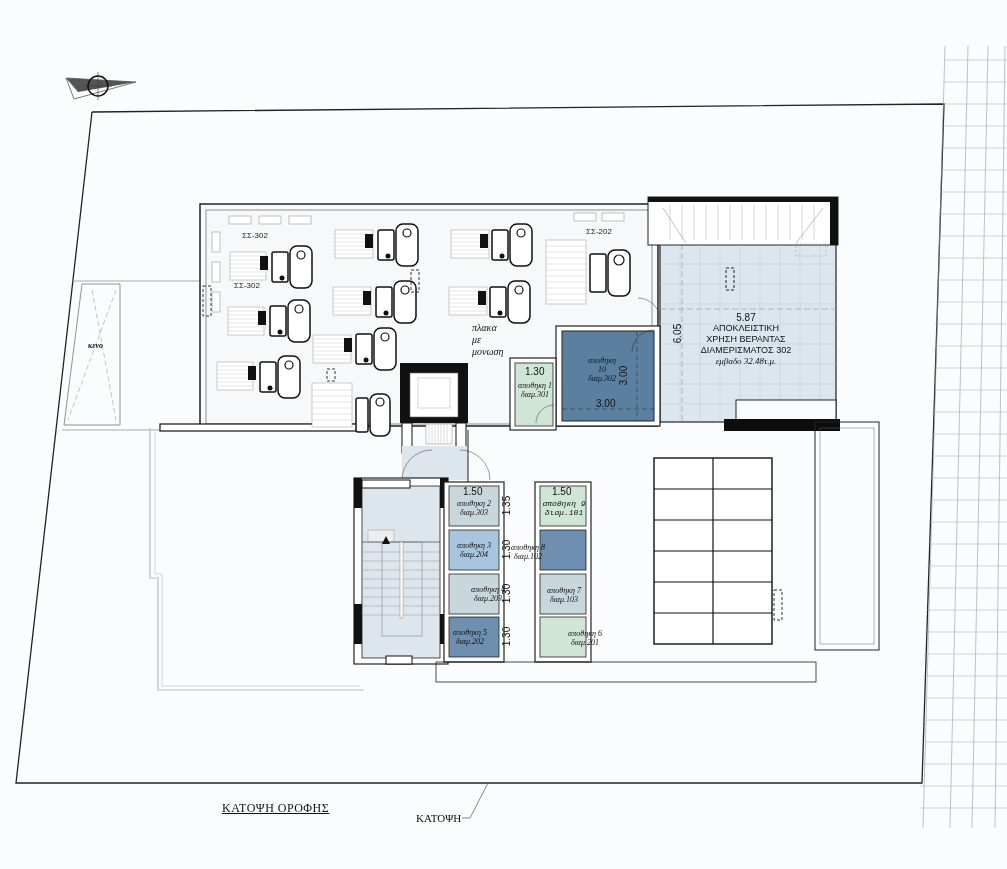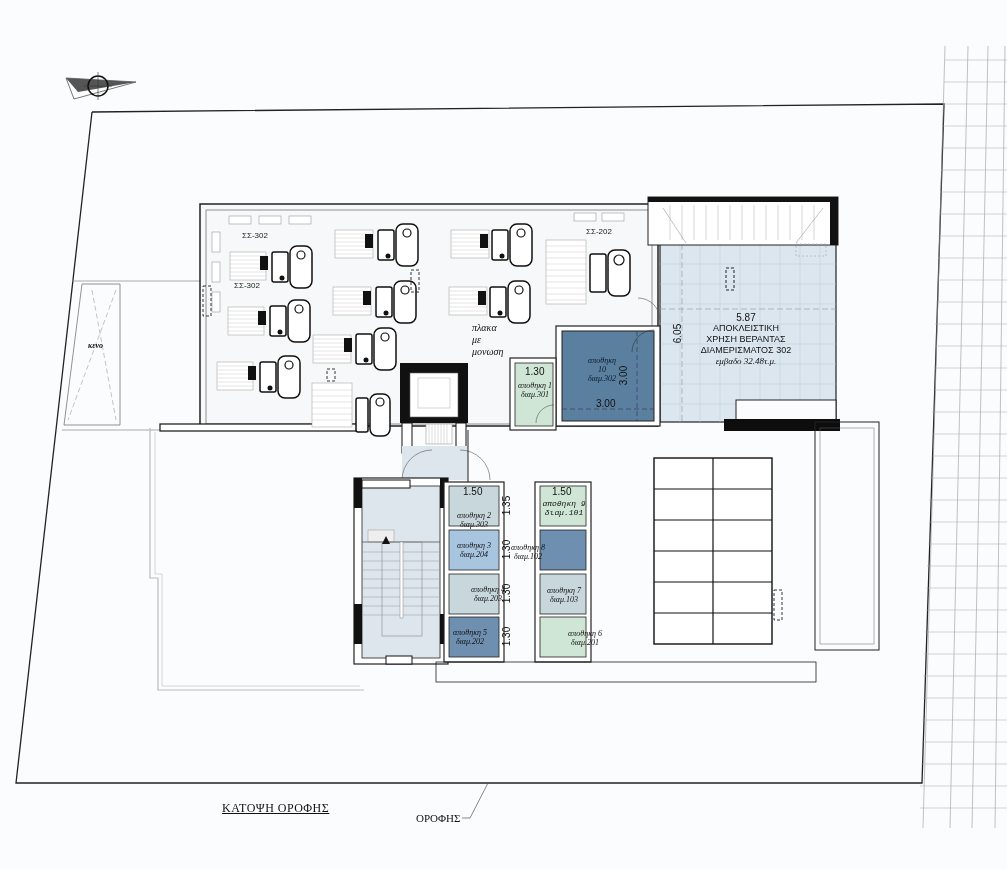--- a/index.html
+++ b/index.html
@@ -272,21 +272,21 @@
 <div class="dim" style="left:596px;top:398px;">3.00</div>
 <div class="vdim" style="left:614px;top:370px;">3.00</div>
 
 <div class="dim" style="left:525px;top:366px;">1.30</div>
 <div class="storage-label" style="left:516px;top:381px;width:38px;">
   <div>αποθηκη 1</div>
   <div>διαμ.301</div>
 </div>
 
 <div class="dim" style="left:463px;top:486px;">1.50</div>
-<div class="storage-label" style="left:450px;top:499px;width:48px;margin-top:12px;">
+<div class="storage-label" style="left:450px;top:499px;width:48px;">
   <div>αποθηκη 2</div>
   <div>διαμ.303</div>
 </div>
 <div class="vdim" style="left:497px;top:500px;">1.35</div>
 
 <div class="storage-label" style="left:450px;top:541px;width:48px;">
   <div>αποθηκη 3</div>
   <div>διαμ.204</div>
 </div>
 <div class="vdim" style="left:497px;top:544px;">1.30</div>
@@ -315,13 +315,13 @@
 <div class="storage-label" style="left:541px;top:586px;width:46px;">
   <div>αποθηκη 7</div>
   <div>διαμ.103</div>
 </div>
 <div class="storage-label" style="left:541px;top:629px;width:46px;padding-left:21px;">
   <div>αποθηκη 6</div>
   <div>διαμ.201</div>
 </div>
 
 <div class="title">ΚΑΤΟΨΗ ΟΡΟΦΗΣ</div>
-<div class="boundary">ΟΡΟΦΗΣ</div>
+<div class="boundary">ΚΑΤΟΨΗ</div>
 
 </body></html>

